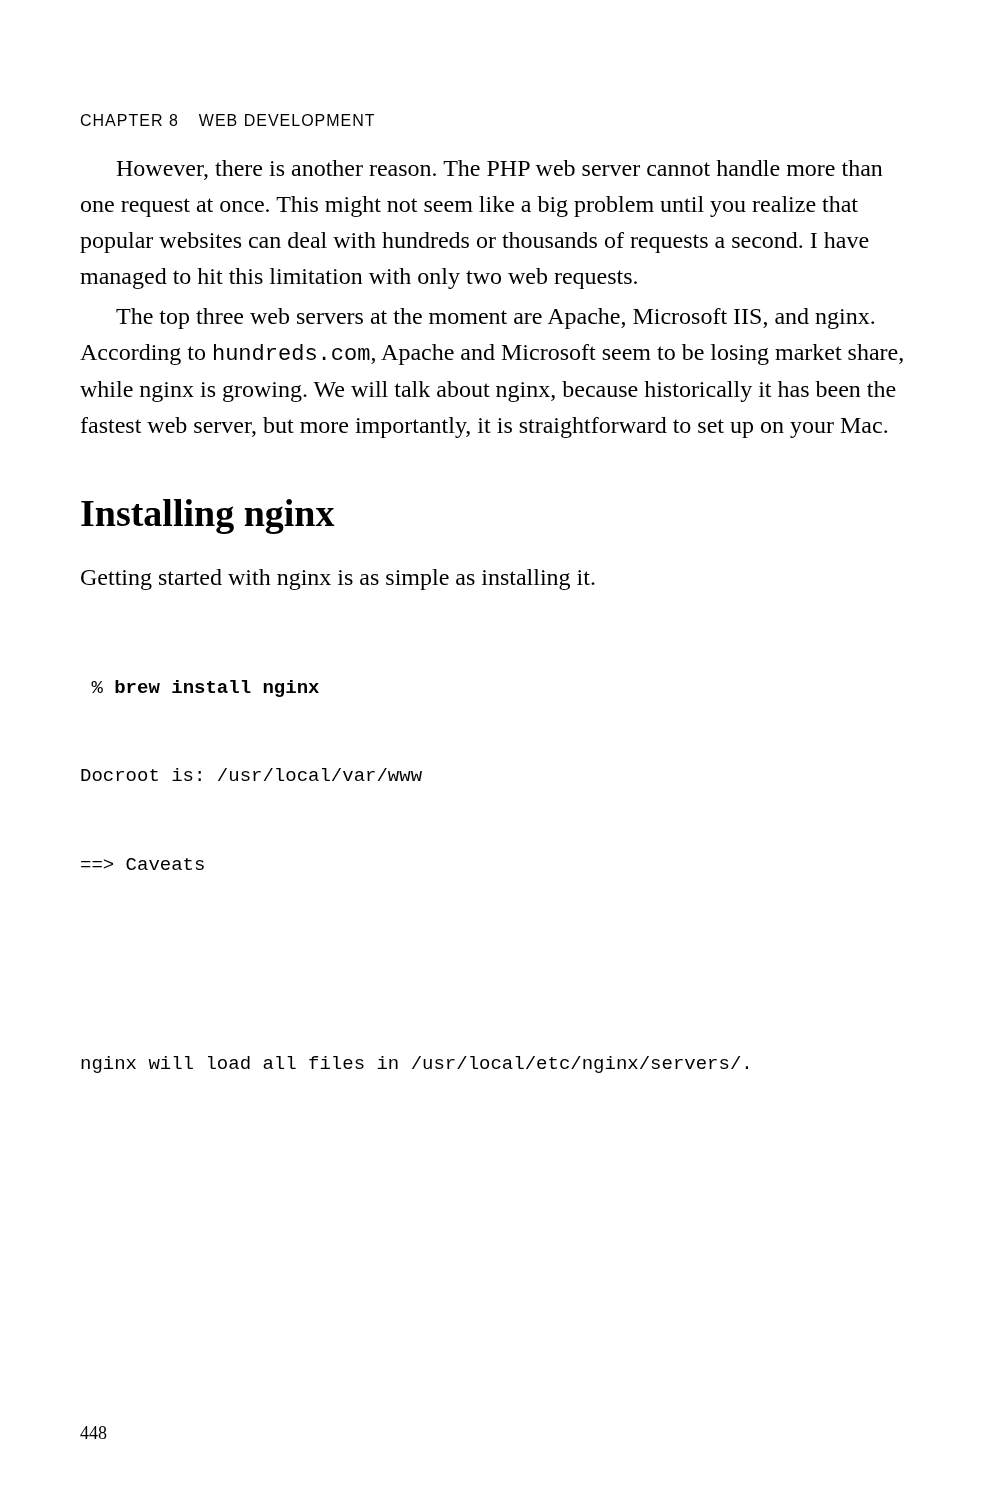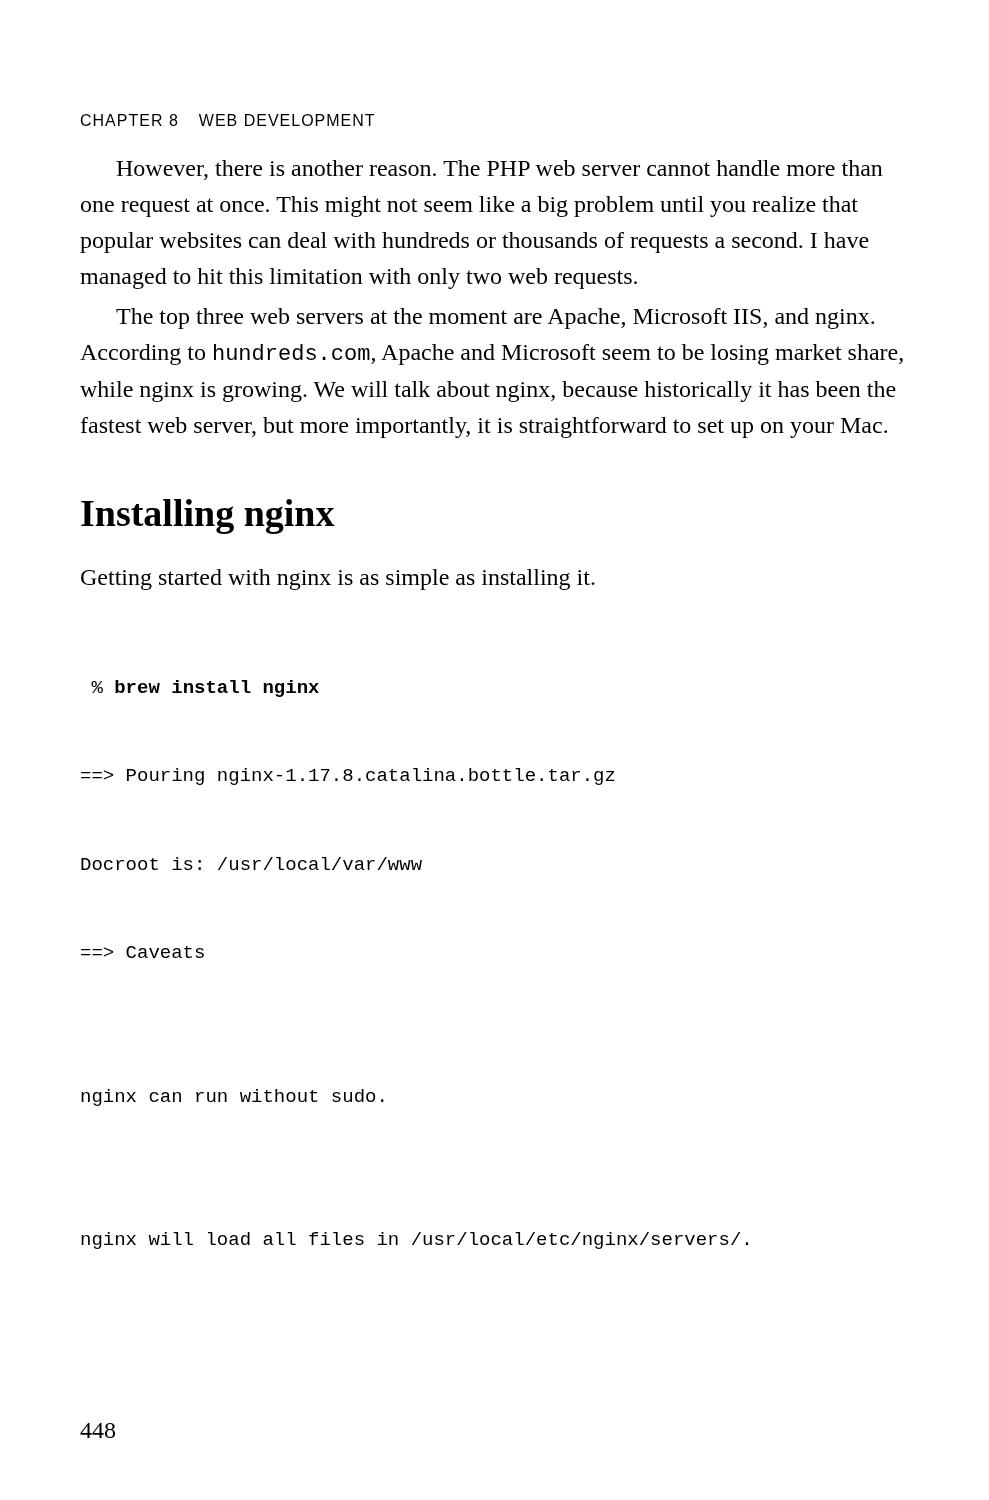--- a/index.html
+++ b/index.html
@@ -43,21 +43,21 @@
       font-family: 'Consolas', 'Menlo', 'Courier New', monospace;
       font-size: 22px;
     }
     .bold { font-weight: 700; }
     .code-block { margin-top: 20px; margin-bottom: 4px; }
     .code-block2 { margin-top: 26px; margin-bottom: 4px; }
     .page-num {
       position: absolute;
       bottom: 56px;
       left: 80px;
-      font-size: 24px;
+      font-size: 18px;
     }
   </style>
 </head>
 <body>
 
 <div class="chapter-header">
   <span class="chnum">Chapter 8</span><span>Web Development</span>
 </div>
 
 <p class="body-text indent">However, there is another reason. The PHP web server cannot handle more than one request at once. This might not seem like a big problem until you realize that popular websites can deal with hundreds or thousands of requests a second. I have managed to hit this limitation with only two web requests.</p>
@@ -65,26 +65,24 @@
 <p class="body-text indent">
   <span>The top three web servers at the moment are Apache, Microsoft IIS, and nginx. According to </span><span class="code-inline">hundreds.com</span><span>, Apache and Microsoft seem to be losing market share, while nginx is growing. We will talk about nginx, because historically it has been the fastest web server, but more importantly, it is straightforward to set up on your Mac.</span>
 </p>
 
 <h2 class="heading">Installing nginx</h2>
 
 <p class="body-text">Getting started with nginx is as simple as installing it.</p>
 
 <div class="code code-block">
   <div><span> % </span><span class="bold">brew install nginx</span></div>
-  <div>==&gt; Pouring nginx-1.17.8.catalina.bottle.tar.gz</div>
   <div>Docroot is: /usr/local/var/www</div>
   <div>==&gt; Caveats</div>
 </div>
 
 <div class="code code-block2">
-  <div>nginx can run without sudo.</div>
 </div>
 
 <div class="code code-block2">
   <div>nginx will load all files in /usr/local/etc/nginx/servers/.</div>
 </div>
 
 <div class="page-num">448</div>
 
 </body></html>

